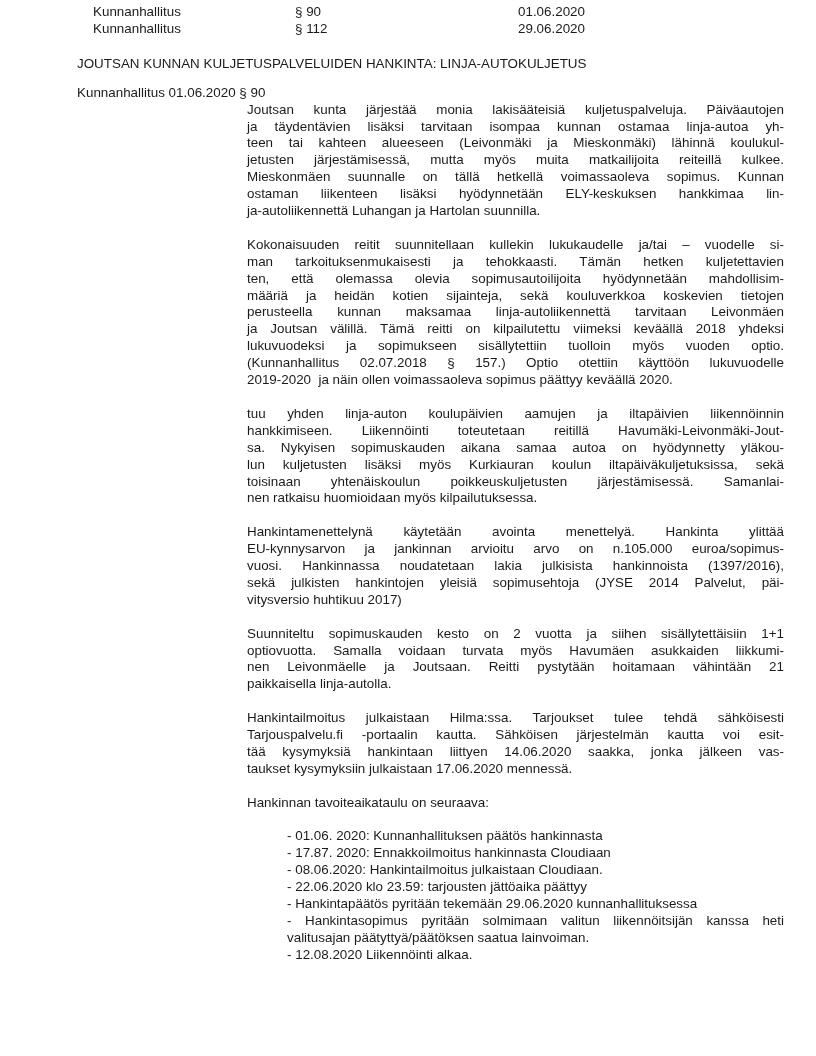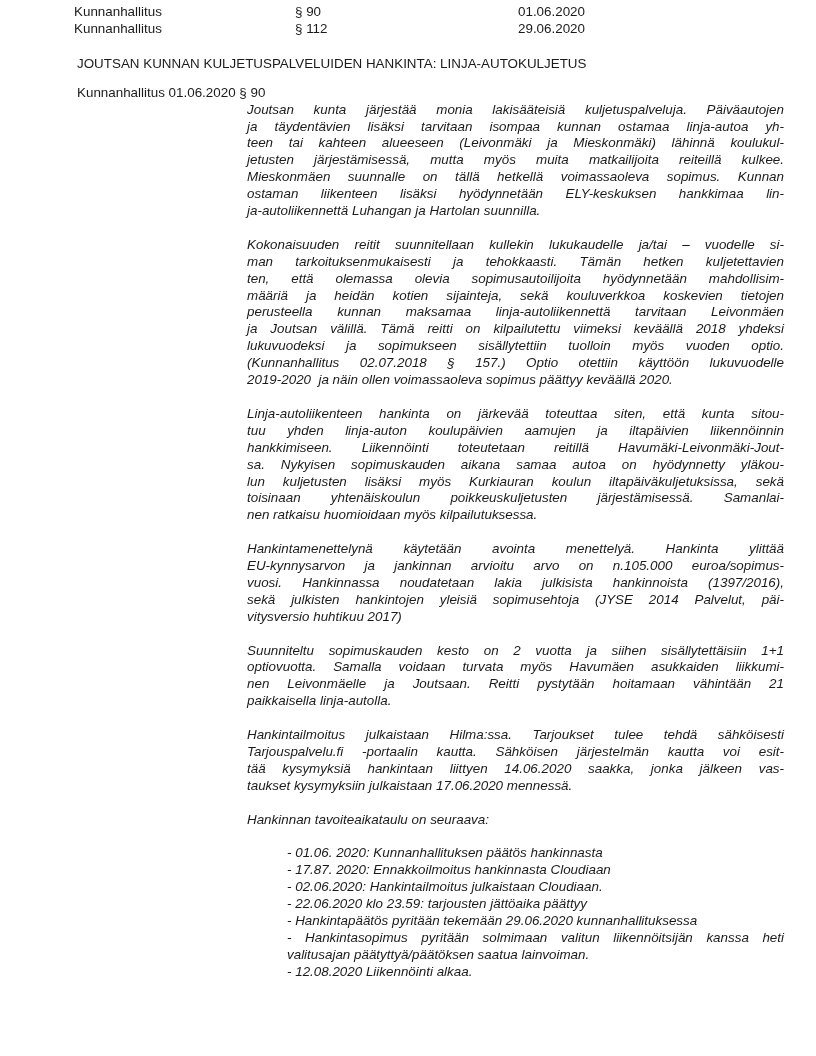--- a/index.html
+++ b/index.html
@@ -18,21 +18,21 @@
     line-height: 16.9px;
     color: #1b1b1b;
     overflow: hidden;
     -webkit-font-smoothing: antialiased;
   }
   .meta-row {
     position: relative;
     height: 16.9px;
   }
   .meta-row.first { margin-top: 4px; }
-  .meta-committee { position: absolute; left: 74px; white-space: nowrap; }
+  .meta-committee { position: absolute; left: 93px; white-space: nowrap; }
   .meta-section   { position: absolute; left: 295px; white-space: nowrap; }
   .meta-date      { position: absolute; left: 518px; white-space: nowrap; }
   .doc-title {
     margin: 18px 0 0 77px;
     white-space: nowrap;
   }
   .section-heading {
     margin: 12px 0 0 77px;
     white-space: nowrap;
   }
@@ -40,21 +40,20 @@
     margin-left: 247px;
     width: 537px;
   }
   .para {
     margin: 0 0 16.9px 0;
   }
   .para:last-child { margin-bottom: 0; margin-left: 40px; }
   .jline {
     text-align: left;
     white-space: normal;
-    font-style: italic;
   }
   .jline.just {
     text-align: justify;
     text-align-last: justify;
     -moz-text-align-last: justify;
   }
 </style>
 </head>
 <body>
 
@@ -91,21 +90,20 @@
         <div class="jline just">man tarkoituksenmukaisesti ja tehokkaasti. Tämän hetken kuljetettavien</div>
         <div class="jline just">ten, että olemassa olevia sopimusautoilijoita hyödynnetään mahdollisim-</div>
         <div class="jline just">määriä ja heidän kotien sijainteja, sekä kouluverkkoa koskevien tietojen</div>
         <div class="jline just">perusteella kunnan maksamaa linja-autoliikennettä tarvitaan Leivonmäen</div>
         <div class="jline just">ja Joutsan välillä. Tämä reitti on kilpailutettu viimeksi keväällä 2018 yhdeksi</div>
         <div class="jline just">lukuvuodeksi ja sopimukseen sisällytettiin tuolloin myös vuoden optio.</div>
         <div class="jline just">(Kunnanhallitus 02.07.2018 § 157.) Optio otettiin käyttöön lukuvuodelle</div>
         <div class="jline">2019-2020&nbsp; ja näin ollen voimassaoleva sopimus päättyy keväällä 2020.</div>
       </div>
       <div class="para">
-        <div class="jline just">Linja-autoliikenteen hankinta on järkevää toteuttaa siten, että kunta sitou-</div>
         <div class="jline just">tuu yhden linja-auton koulupäivien aamujen ja iltapäivien liikennöinnin</div>
         <div class="jline just">hankkimiseen. Liikennöinti toteutetaan reitillä Havumäki-Leivonmäki-Jout-</div>
         <div class="jline just">sa. Nykyisen sopimuskauden aikana samaa autoa on hyödynnetty yläkou-</div>
         <div class="jline just">lun kuljetusten lisäksi myös Kurkiauran koulun iltapäiväkuljetuksissa, sekä</div>
         <div class="jline just">toisinaan yhtenäiskoulun poikkeuskuljetusten järjestämisessä. Samanlai-</div>
         <div class="jline">nen ratkaisu huomioidaan myös kilpailutuksessa.</div>
       </div>
       <div class="para">
         <div class="jline just">Hankintamenettelynä käytetään avointa menettelyä. Hankinta ylittää</div>
         <div class="jline just">EU-kynnysarvon ja jankinnan arvioitu arvo on n.105.000 euroa/sopimus-</div>
@@ -124,21 +122,21 @@
         <div class="jline just">Tarjouspalvelu.fi -portaalin kautta. Sähköisen järjestelmän kautta voi esit-</div>
         <div class="jline just">tää kysymyksiä hankintaan liittyen 14.06.2020 saakka, jonka jälkeen vas-</div>
         <div class="jline">taukset kysymyksiin julkaistaan 17.06.2020 mennessä.</div>
       </div>
       <div class="para">
         <div class="jline">Hankinnan tavoiteaikataulu on seuraava:</div>
       </div>
       <div class="para">
         <div class="jline">- 01.06. 2020: Kunnanhallituksen päätös hankinnasta</div>
         <div class="jline">- 17.87. 2020: Ennakkoilmoitus hankinnasta Cloudiaan</div>
-        <div class="jline">- 02.06.2020: Hankintailmoitus julkaistaan Cloudiaan.</div>
+        <div class="jline">- 08.06.2020: Hankintailmoitus julkaistaan Cloudiaan.</div>
         <div class="jline">- 22.06.2020 klo 23.59: tarjousten jättöaika päättyy</div>
         <div class="jline">- Hankintapäätös pyritään tekemään 29.06.2020 kunnanhallituksessa</div>
         <div class="jline just">- Hankintasopimus pyritään solmimaan valitun liikennöitsijän kanssa heti</div>
         <div class="jline">valitusajan päätyttyä/päätöksen saatua lainvoiman.</div>
         <div class="jline">- 12.08.2020 Liikennöinti alkaa.</div>
       </div>
     </div>
 
 </div>
 

